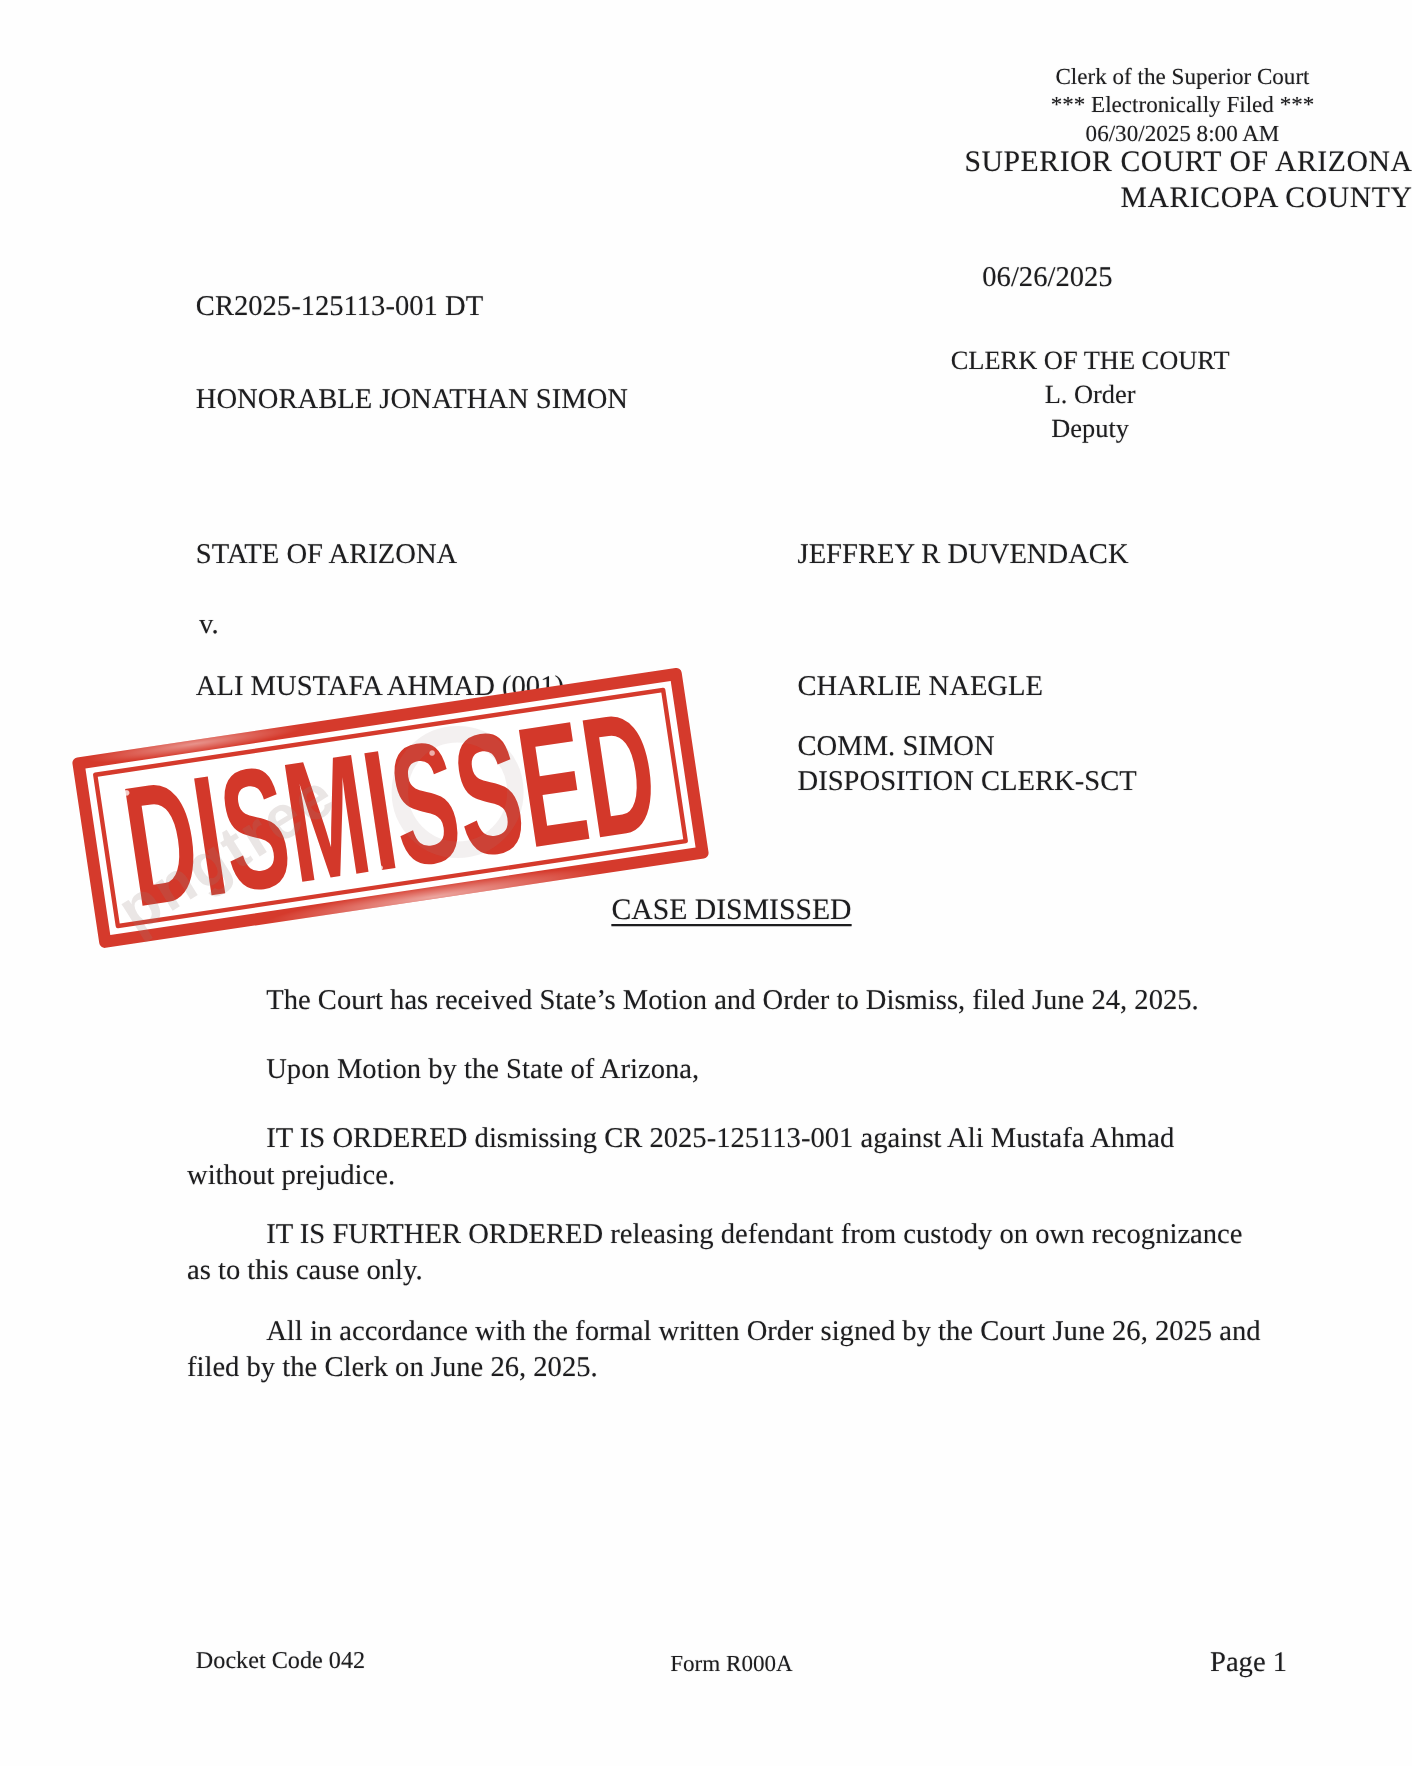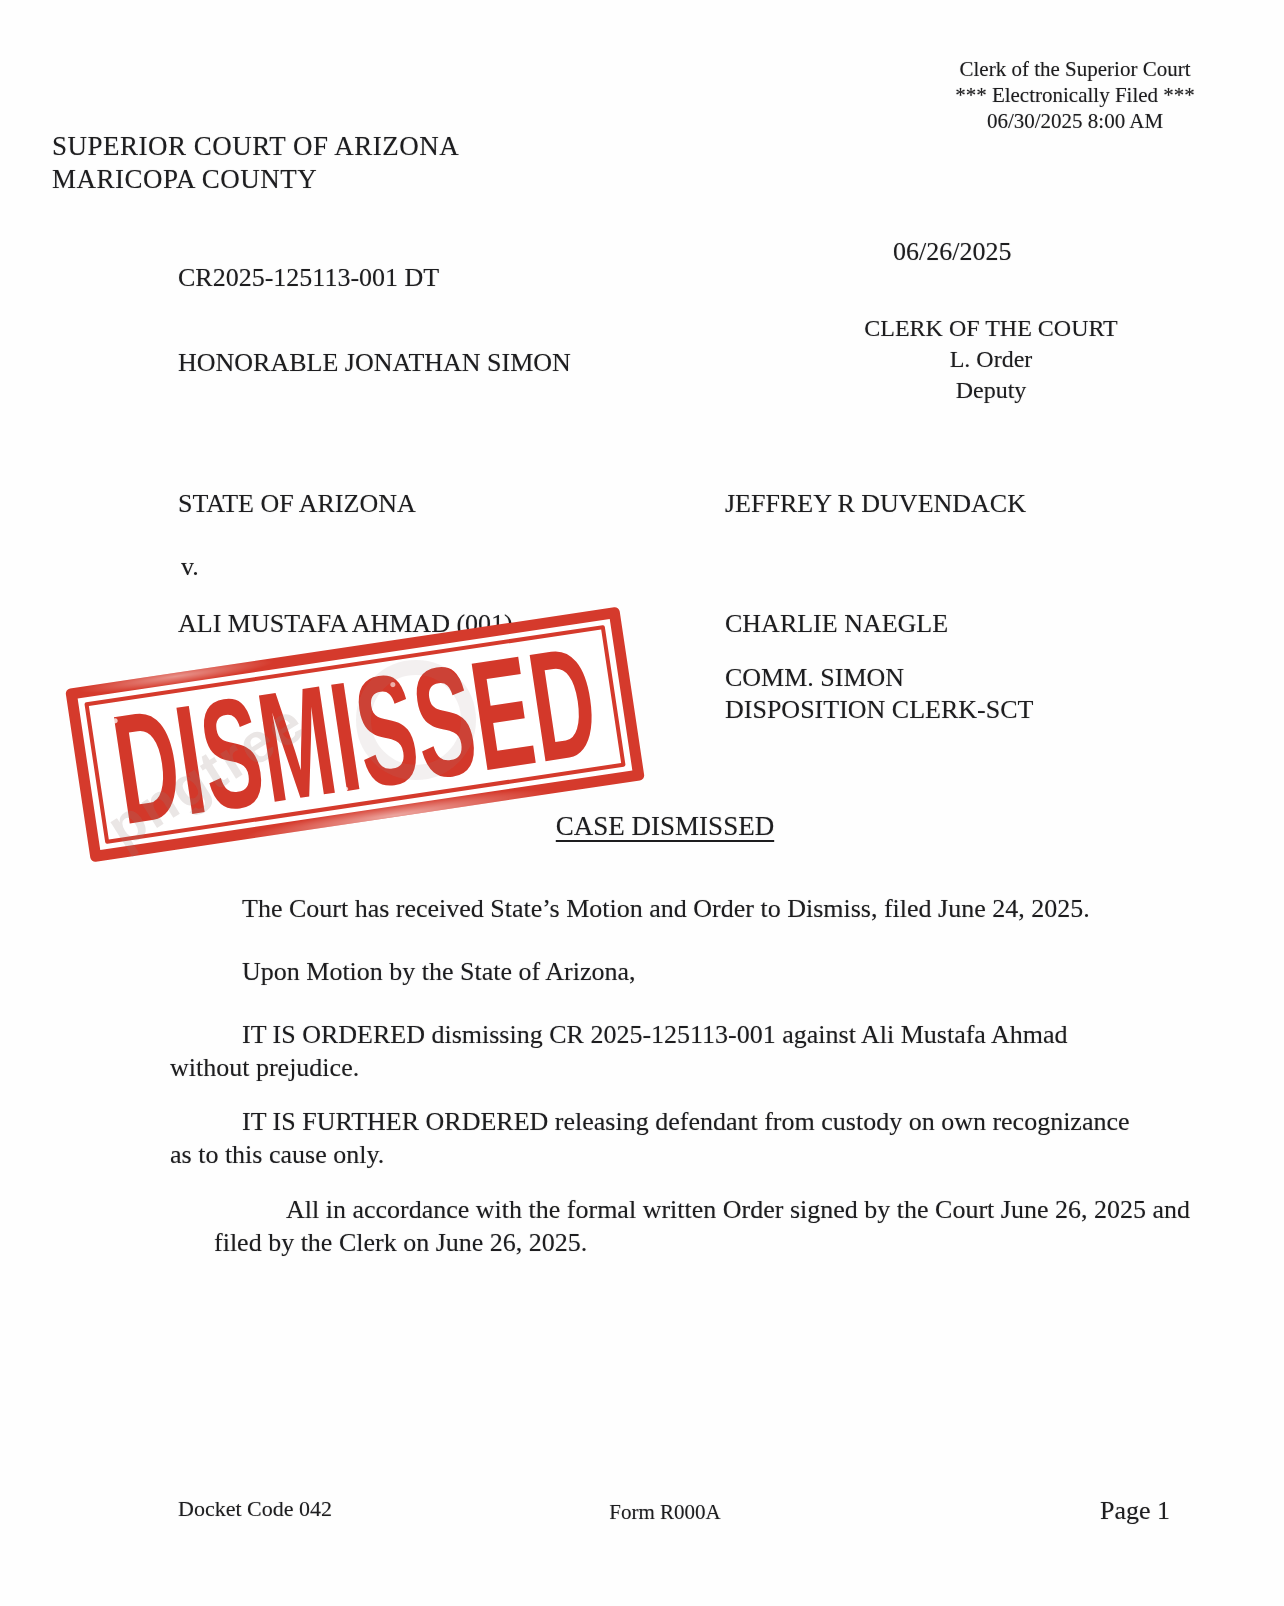--- a/index.html
+++ b/index.html
@@ -13,21 +13,21 @@
     text-shadow:0 0 1px rgba(30,30,30,.38);
   }
   .abs{position:absolute;}
   .t26{font-size:26px;line-height:32px;}
   .center{text-align:center;}
 
   
   .filed-block{left:950px;top:56px;width:250px;text-align:center;font-size:21px;line-height:26px;}
 
   
-  .court-title{left:52px;top:130px;width:1232px;text-align:left;font-size:27px;line-height:33px;letter-spacing:.5px;}
+  .court-title{left:52px;top:130px;width:1232px;text-align:right;font-size:27px;line-height:33px;letter-spacing:.5px;}
 
   
   .para{left:170px;width:978px;font-size:26px;line-height:33px;text-indent:72px;}
 
   
   .case-heading{left:40px;top:811px;width:1250px;text-align:center;font-size:27px;}
   .case-heading span{text-decoration:underline;text-underline-offset:5px;text-decoration-thickness:2px;}
 
   
   .stamp-wrap{left:65px;top:607px;width:580px;height:256px;}
@@ -150,19 +150,19 @@
   <div class="abs watermark-circle"></div>
 
   <div class="abs case-heading">
     <span>CASE DISMISSED</span>
   </div>
 
   <div class="abs para" style="top:892px;">The Court has received State’s Motion and Order to Dismiss, filed June 24, 2025.</div>
   <div class="abs para" style="top:955px;">Upon Motion by the State of Arizona,</div>
   <div class="abs para" style="top:1018px;">IT IS ORDERED dismissing CR 2025-125113-001 against Ali Mustafa Ahmad without prejudice.</div>
   <div class="abs para" style="top:1105px;">IT IS FURTHER ORDERED releasing defendant from custody on own recognizance as to this cause only.</div>
-  <div class="abs para" style="top:1193px;margin-left:44px;">All in accordance with the formal written Order signed by the Court June 26, 2025 and filed by the Clerk on June 26, 2025.</div>
+  <div class="abs para" style="top:1193px;">All in accordance with the formal written Order signed by the Court June 26, 2025 and filed by the Clerk on June 26, 2025.</div>
 
   <div class="abs footer-docket">Docket Code 042</div>
   <div class="abs footer-form">Form R000A</div>
   <div class="abs footer-page">Page 1</div>
 
 </div>
 
 </body></html>

